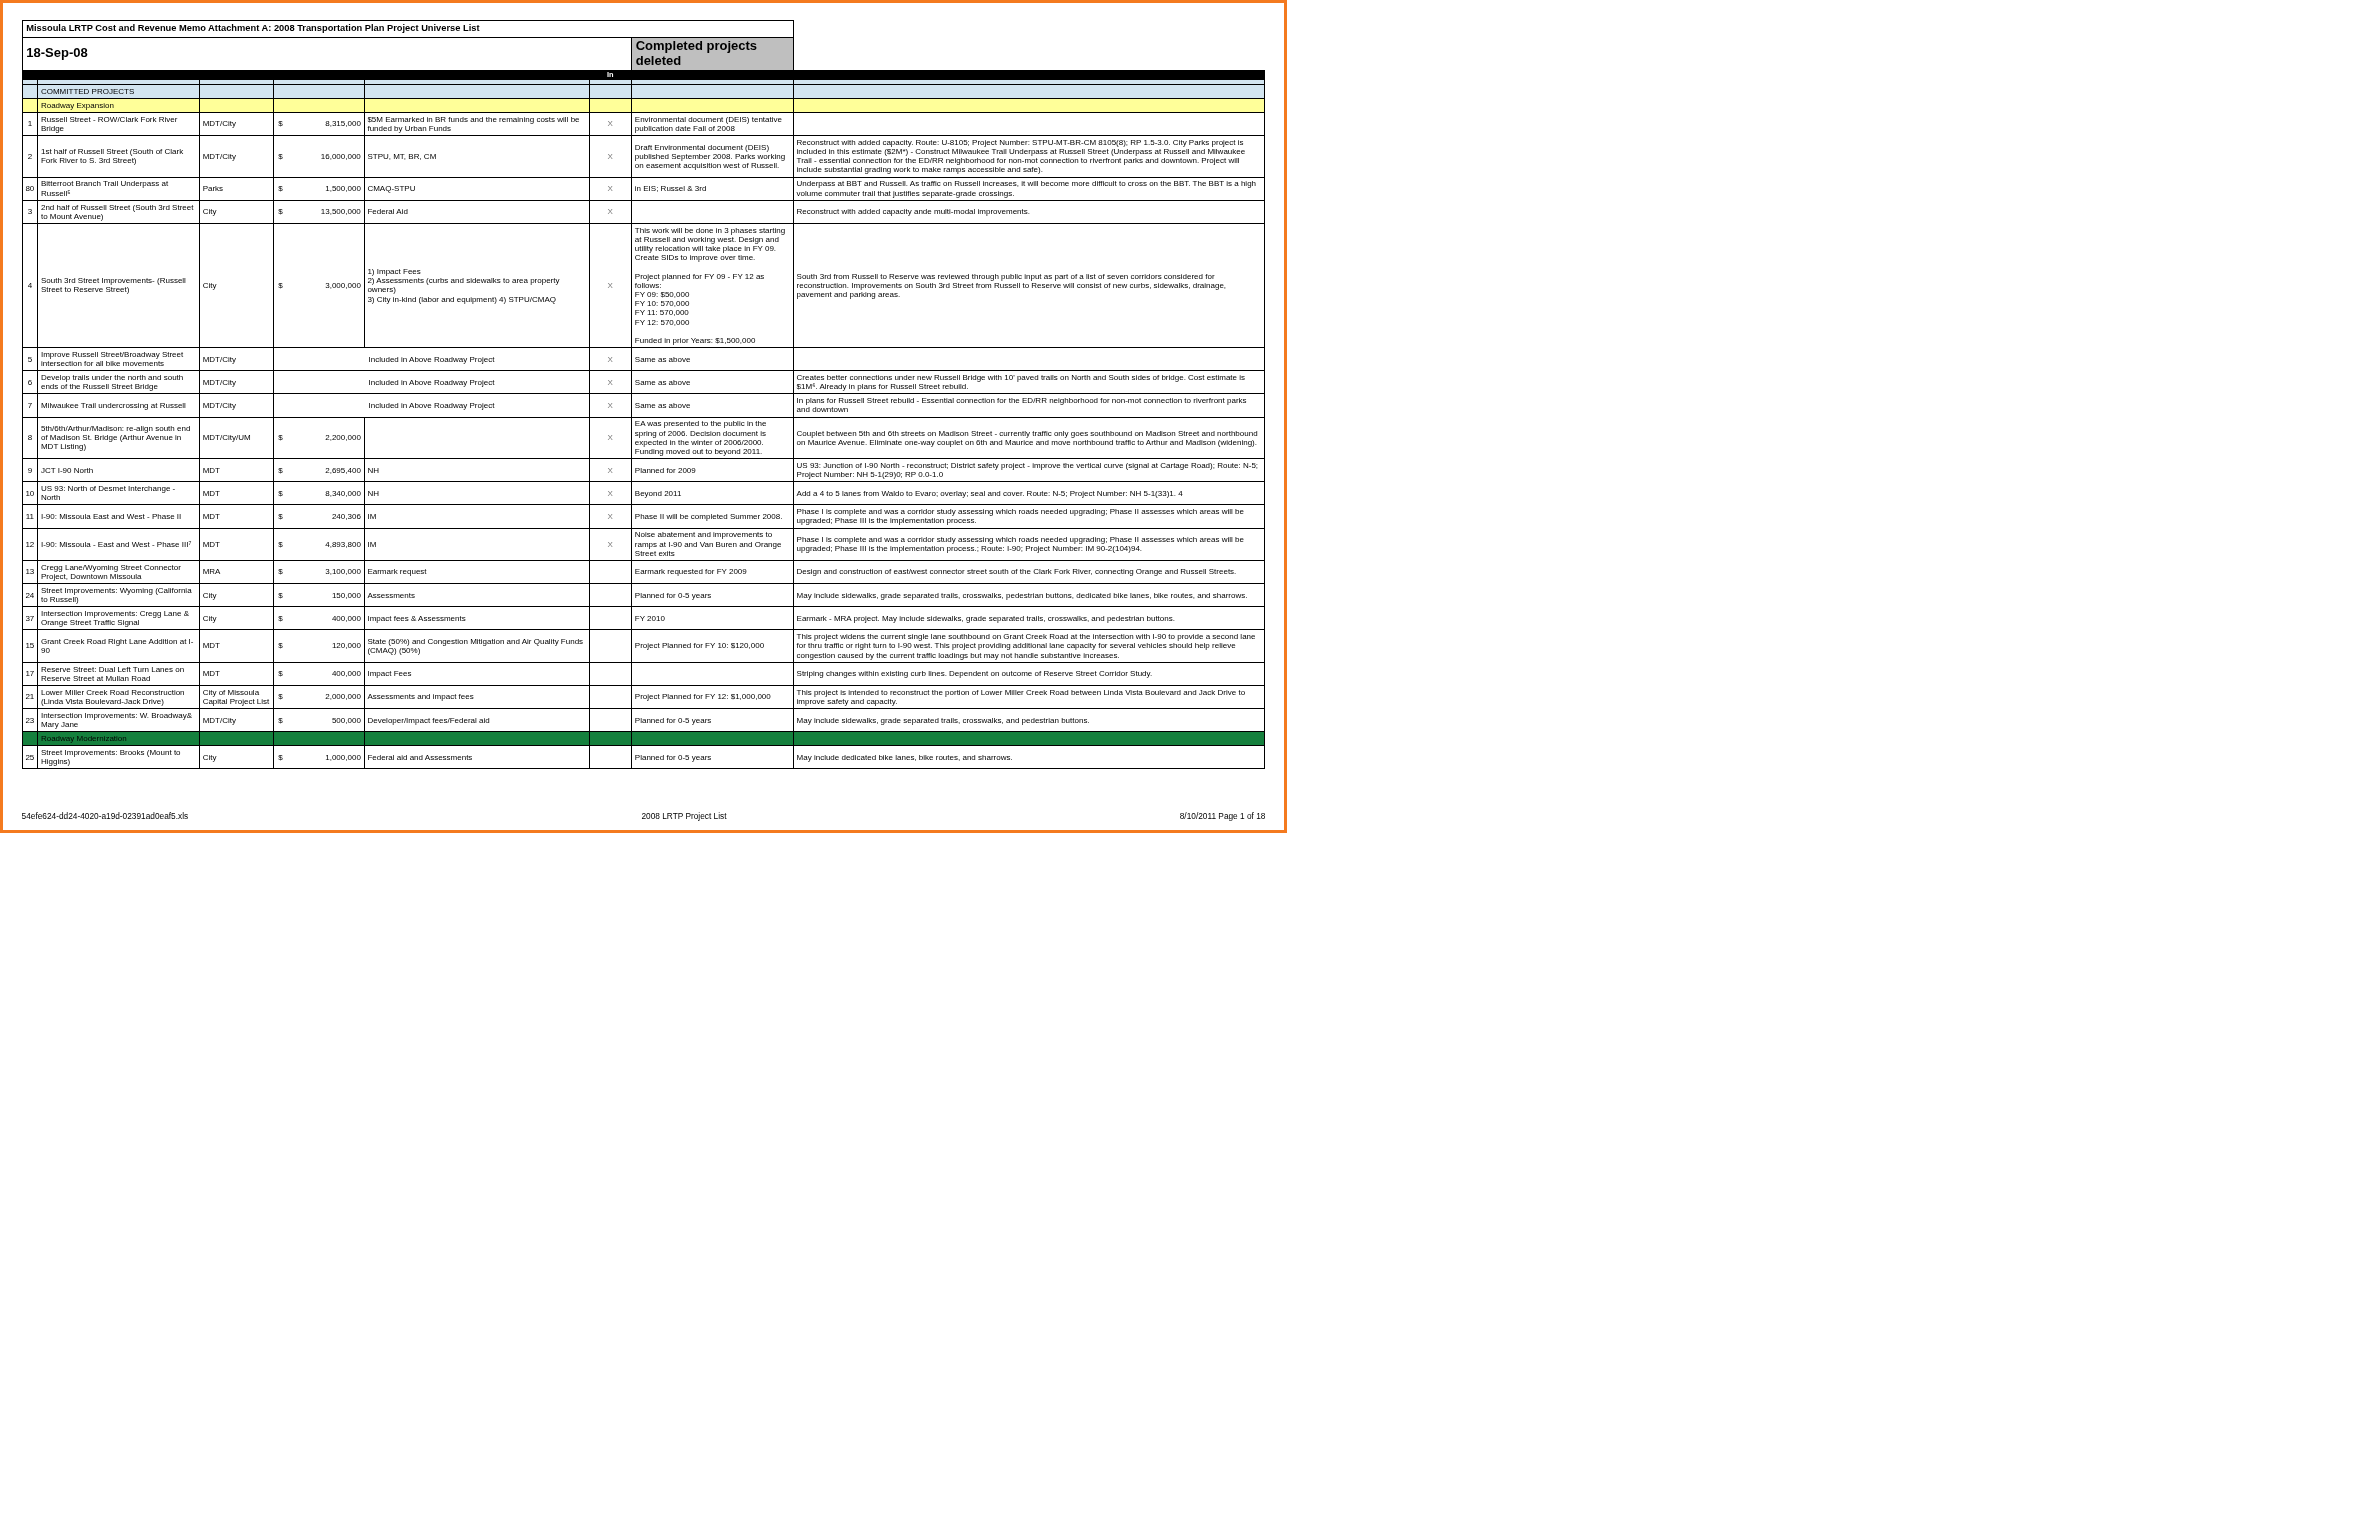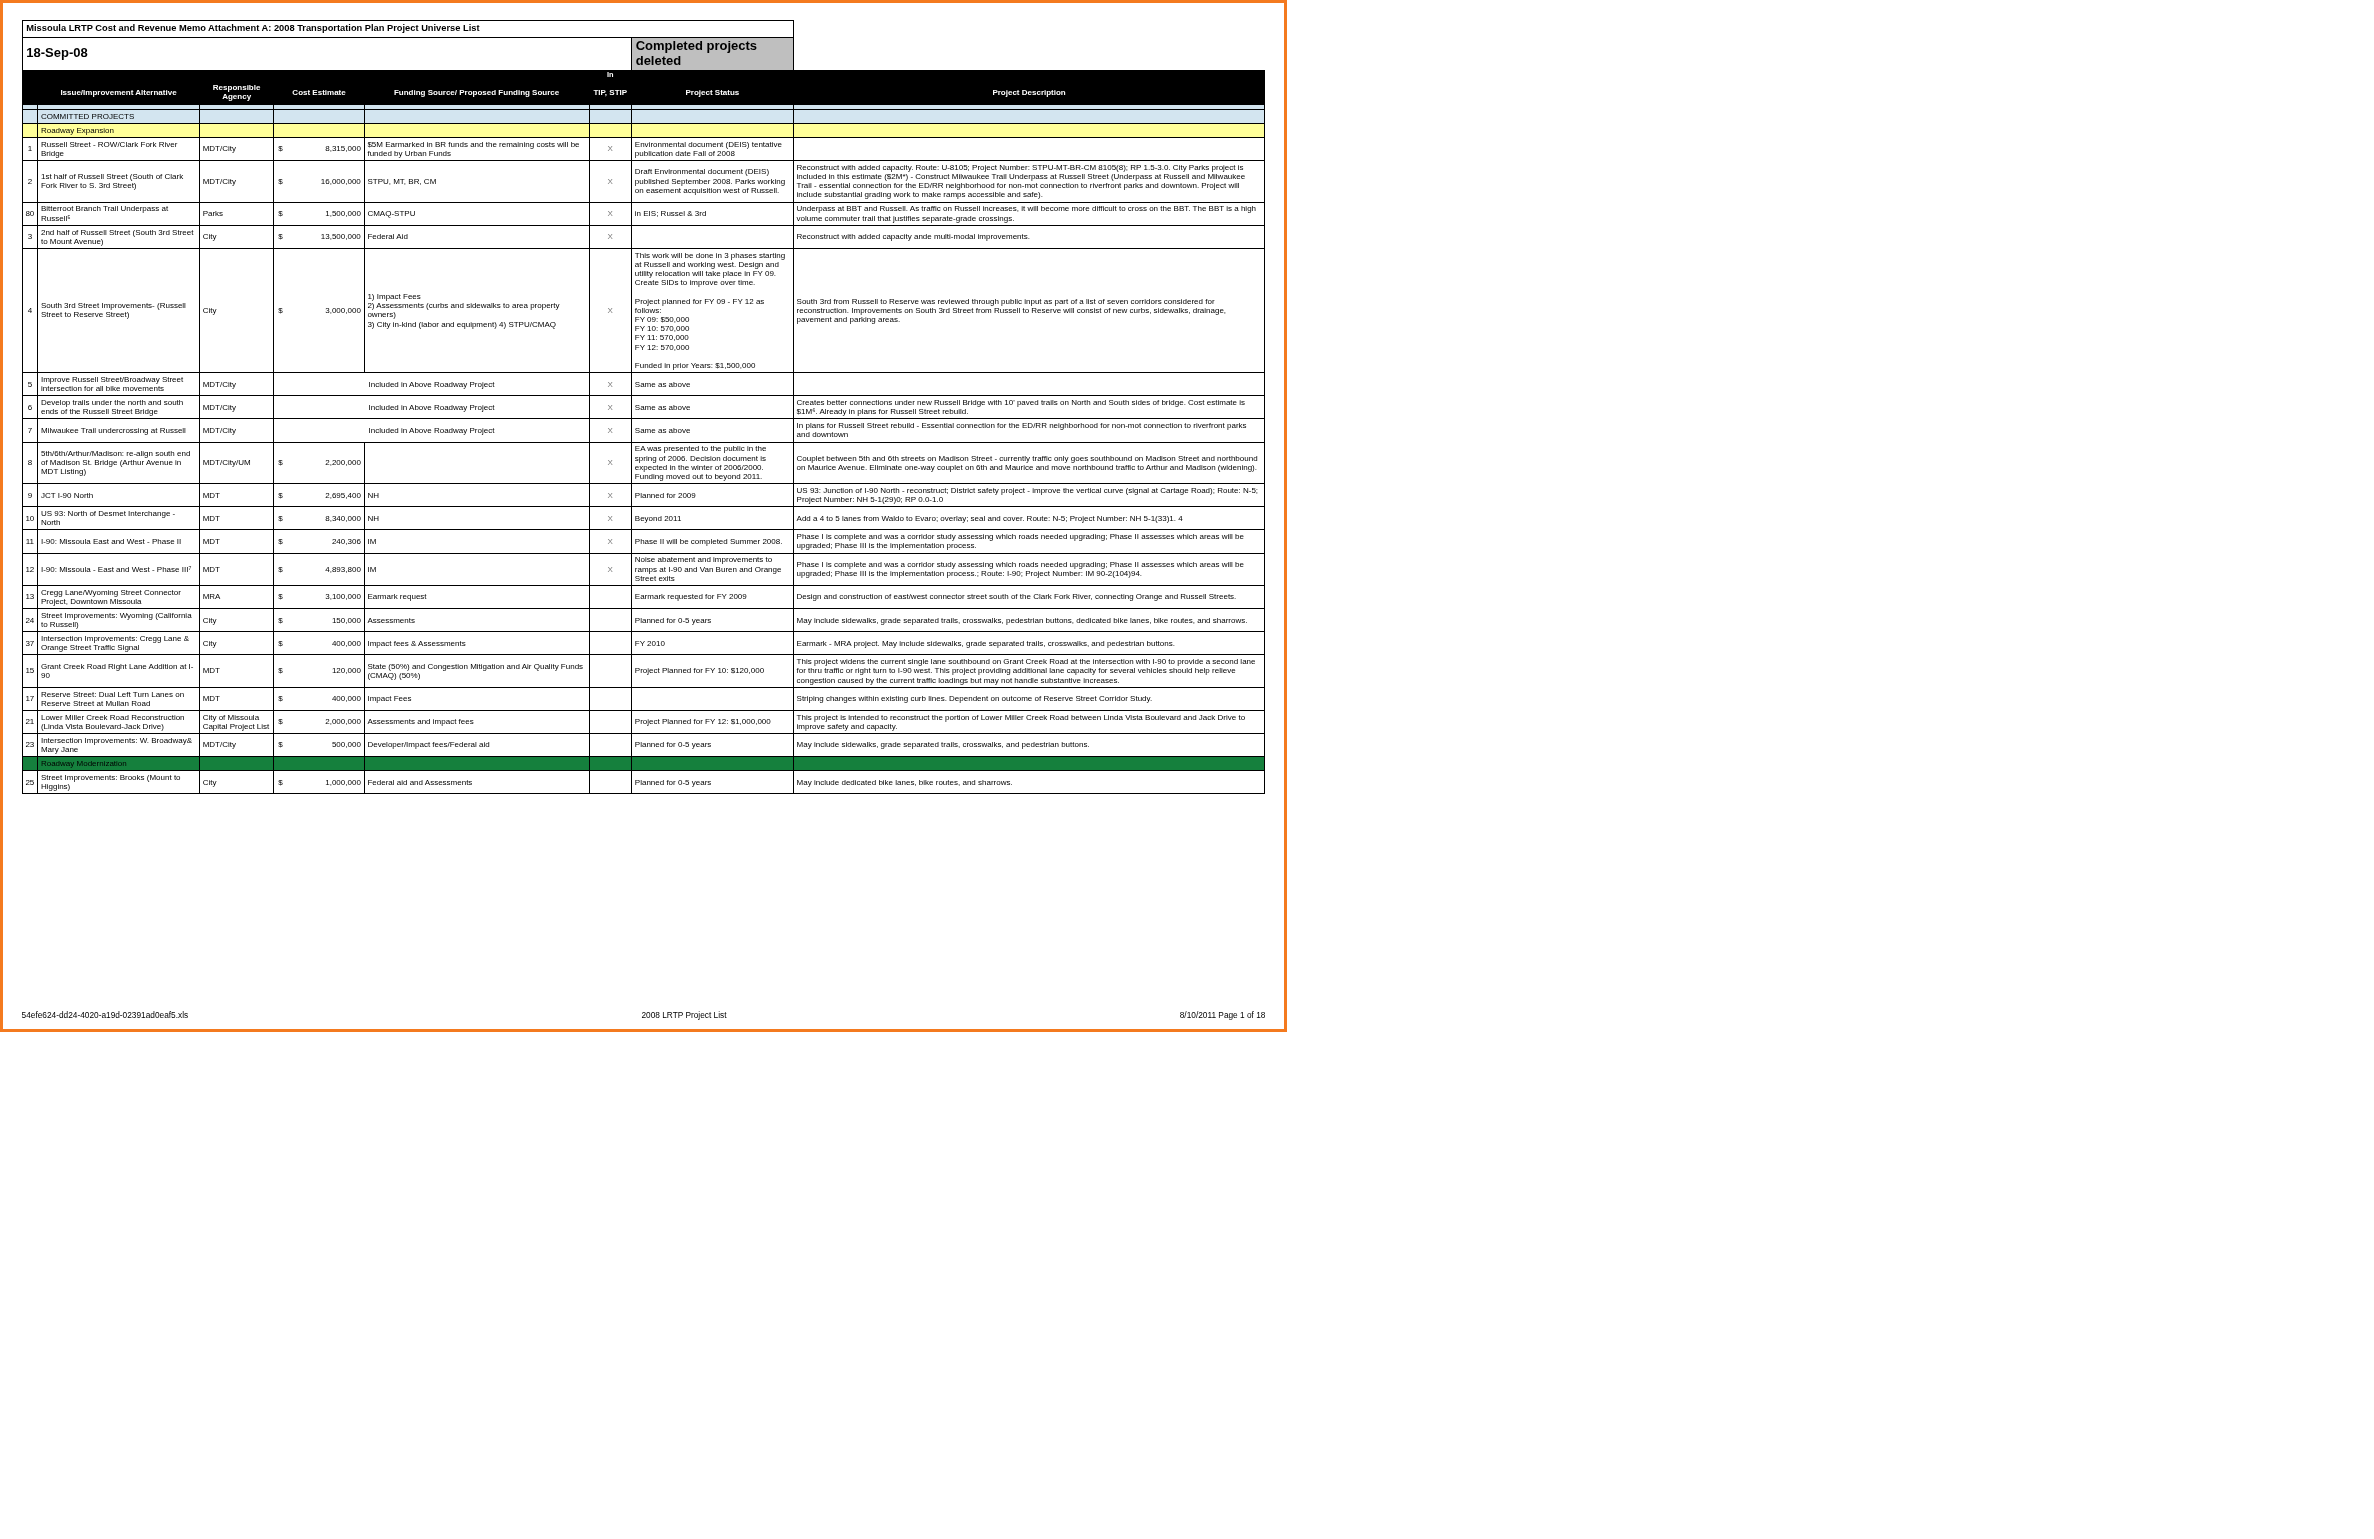--- a/index.html
+++ b/index.html
@@ -6,21 +6,21 @@
   body {
     margin: 0;
     font-family: Arial, Helvetica, sans-serif;
     font-size: 8px;
     background: #fff;
     color: #000;
   }
   .outer-frame {
     border: 3.7px solid #f47a1f;
     width: 1287px;
-    height: 1032px;
+    height: 833px;
     padding: 16.7px 18.6px 9.3px 18.6px;
     position: relative;
   }
   table.main {
     border-collapse: collapse;
     width: 100%;
     table-layout: fixed;
   }
   table.main col.num   { width: 15px; }
   table.main col.issue { width: 156px; }
@@ -108,30 +108,20 @@
     <td></td>
           <td></td>
           <td></td>
           <td></td>
           <td></td>
     <td>In</td>
     <td></td>
           <td></td>
   </tr>
 
-  <tr class="header-row">
-    <td></td>
-    <td>Issue/Improvement Alternative</td>
-    <td>Responsible Agency</td>
-    <td>Cost Estimate</td>
-    <td>Funding Source/ Proposed Funding Source</td>
-    <td>TIP, STIP</td>
-    <td>Project Status</td>
-    <td>Project Description</td>
-  </tr>
 
   <tr>
     <td class="lightblue"></td>
           <td class="lightblue"></td>
           <td class="lightblue"></td>
           <td class="lightblue"></td>
     <td class="lightblue"></td>
           <td class="lightblue"></td>
           <td class="lightblue"></td>
           <td class="lightblue"></td>

